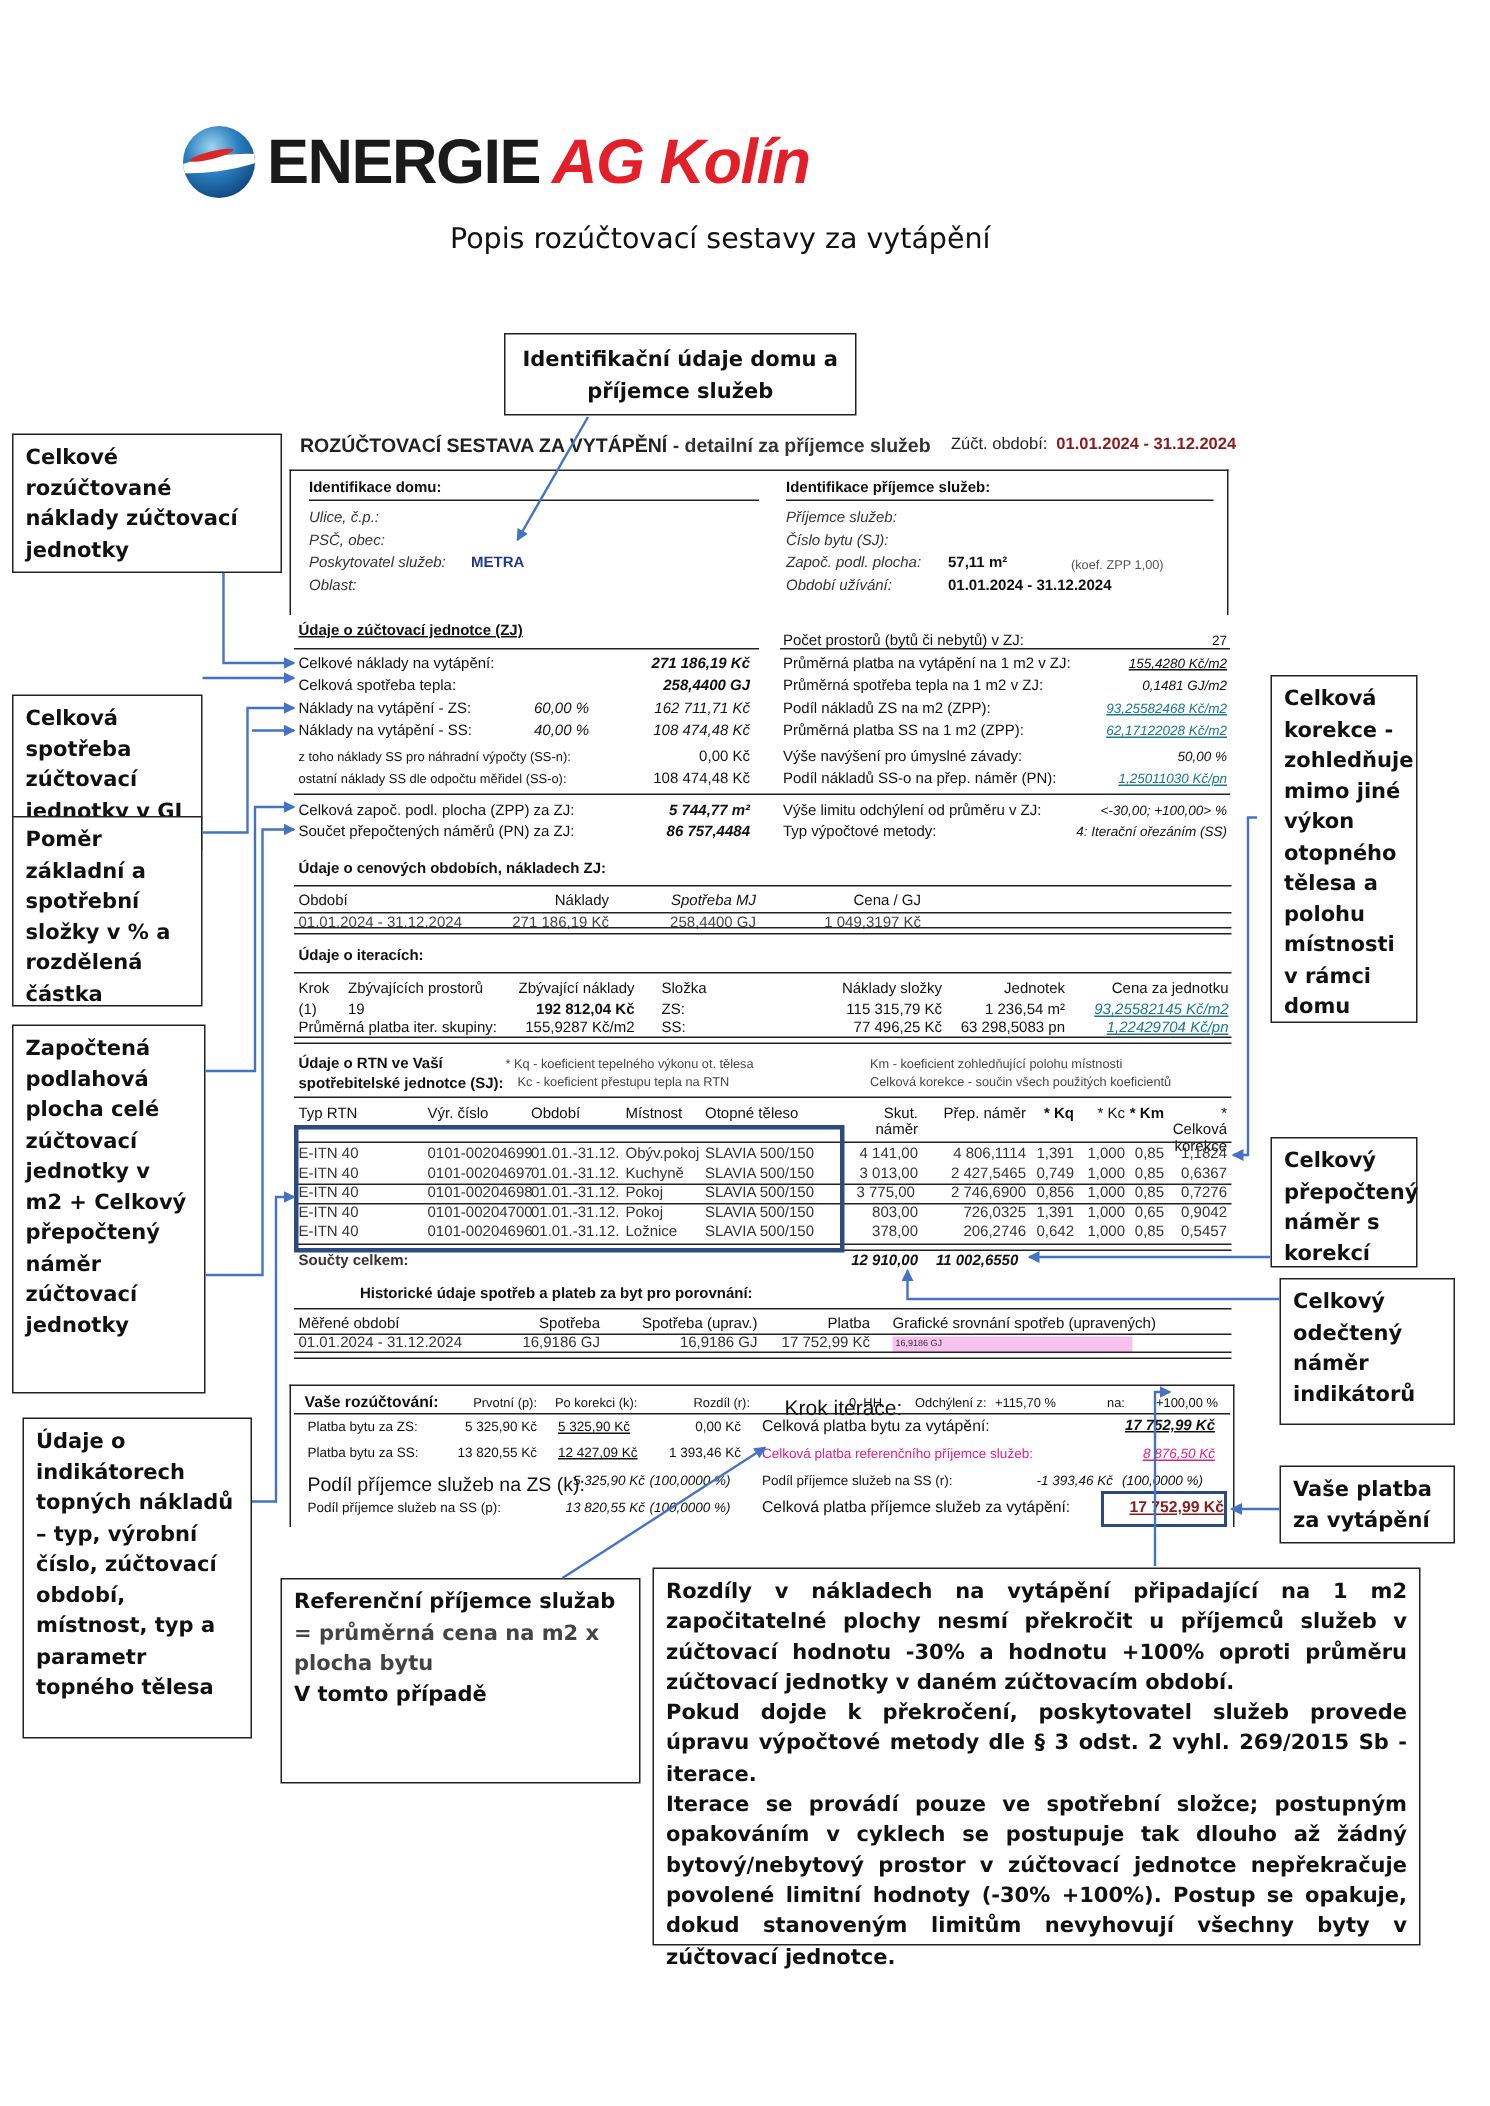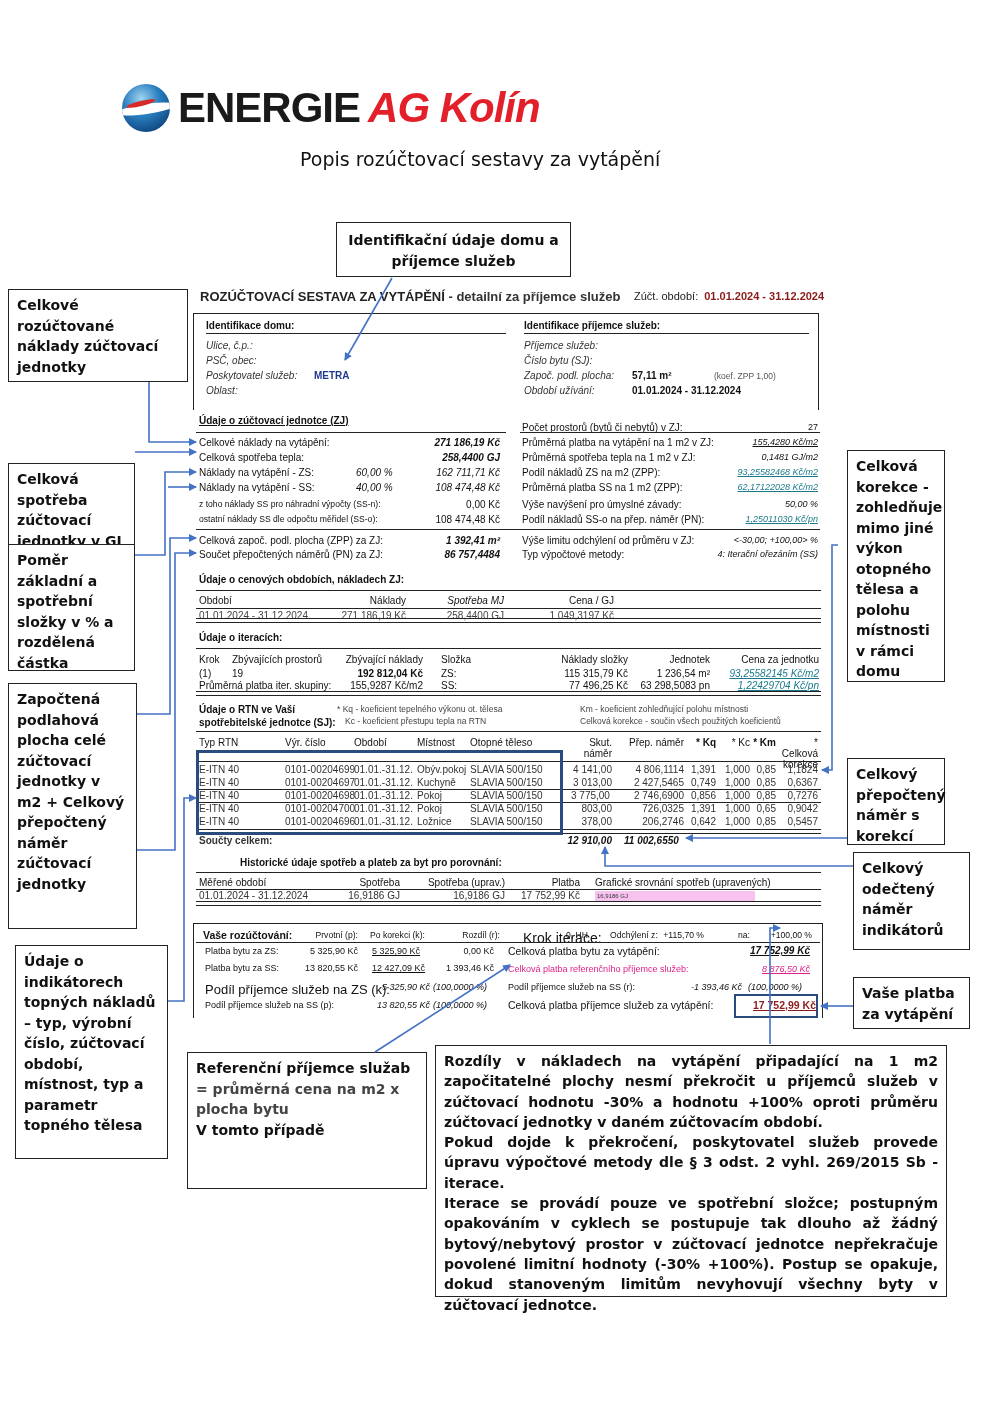--- a/index.html
+++ b/index.html
@@ -146,21 +146,21 @@
     <div class="cell r it" style="left: 356px; top: 467px; width: 36px;">60,00 %</div>
     <div class="cell r it" style="left: 390px; top: 467px; width: 110px;">162 711,71 Kč</div>
     <div class="cell " style="left: 199px; top: 482px;">Náklady na vytápění - SS:</div>
     <div class="cell r it" style="left: 356px; top: 482px; width: 36px;">40,00 %</div>
     <div class="cell r it" style="left: 390px; top: 482px; width: 110px;">108 474,48 Kč</div>
     <div class="cell " style="left: 199px; top: 499px; font-size: 8.6px;">z toho náklady SS pro náhradní výpočty (SS-n):</div>
     <div class="cell r " style="left: 390px; top: 499px; width: 110px;">0,00 Kč</div>
     <div class="cell " style="left: 199px; top: 514px; font-size: 8.6px;">ostatní náklady SS dle odpočtu měřidel (SS-o):</div>
     <div class="cell r " style="left: 390px; top: 514px; width: 110px;">108 474,48 Kč</div>
     <div class="cell " style="left: 199px; top: 535px;">Celková započ. podl. plocha (ZPP) za ZJ:</div>
-    <div class="cell r b it" style="left: 390px; top: 535px; width: 110px;">1 392,41 m²</div>
+    <div class="cell r b it" style="left: 390px; top: 535px; width: 110px;">5 744,77 m²</div>
     <div class="cell " style="left: 199px; top: 549px;">Součet přepočtených náměrů (PN) za ZJ:</div>
     <div class="cell r b it" style="left: 390px; top: 549px; width: 110px;">86 757,4484</div>
     <div class="cell " style="left: 522px; top: 422px;">Počet prostorů (bytů či nebytů) v ZJ:</div>
     <div class="cell r " style="left: 700px; top: 422px; width: 118px; font-size: 9px;">27</div>
     <div class="cell " style="left: 522px; top: 437px;">Průměrná platba na vytápění na 1 m2 v ZJ:</div>
     <div class="cell r ul it" style="left: 700px; top: 437px; width: 118px; font-size: 9px;">155,4280 Kč/m2</div>
     <div class="cell " style="left: 522px; top: 452px;">Průměrná spotřeba tepla na 1 m2 v ZJ:</div>
     <div class="cell r it" style="left: 700px; top: 452px; width: 118px; font-size: 9px;">0,1481 GJ/m2</div>
     <div class="cell " style="left: 522px; top: 467px;">Podíl nákladů ZS na m2 (ZPP):</div>
     <div class="cell r link" style="left: 700px; top: 467px; width: 118px; font-size: 9px;">93,25582468 Kč/m2</div>

